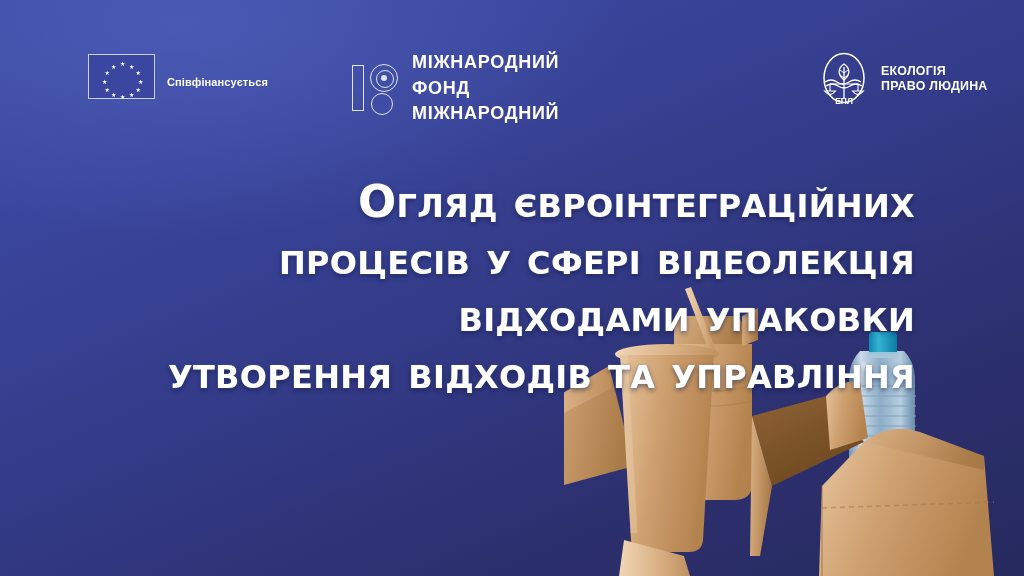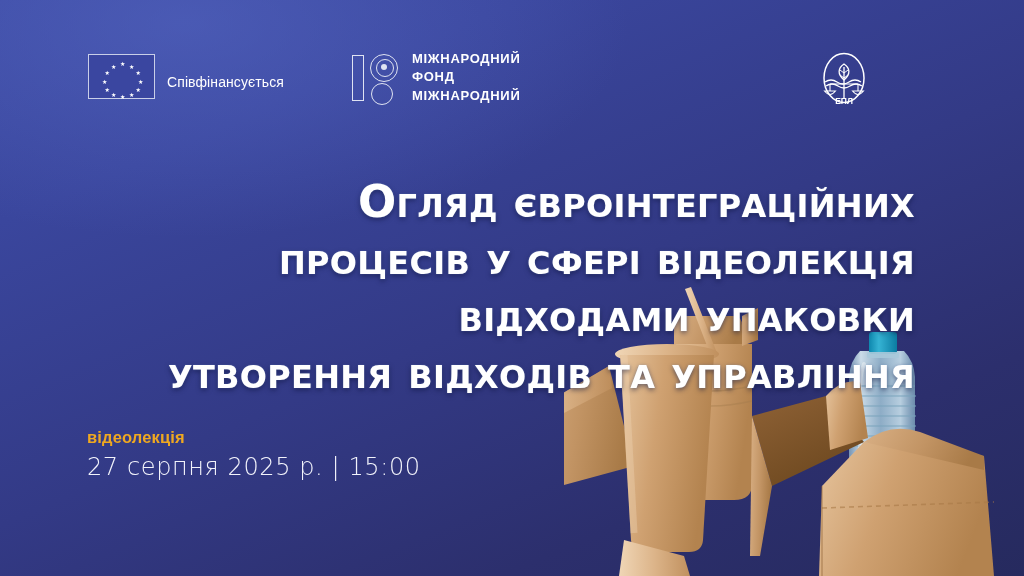--- a/index.html
+++ b/index.html
@@ -44,22 +44,22 @@
   .eu-star {
     position: absolute;
     width: 4px; height: 4px;
     color: #ffffff;
     font-size: 6px;
     line-height: 4px;
     text-align: center;
   }
   .eu-text {
     color: #ffffff;
-    font-size: 14px;
-    font-weight: normal;
+    font-size: 11px;
+    font-weight: bold;
     line-height: 1.32;
     letter-spacing: .1px;
     white-space: nowrap;
     margin-top: 12px;
   }
 
   
   #irf-logo { left: 352px; top: 0px; gap: 13px; }
   .irf-mark { width: 47px; height: 52px; position: relative; }
   .irf-bar {
@@ -84,21 +84,21 @@
     border-radius: 50%; background: #dfe3f2;
   }
   .irf-circle {
     position: absolute; left: 19px; top: 31px;
     width: 22px; height: 22px;
     border-radius: 50%;
     border: 1.4px solid #dfe3f2;
   }
   .irf-text {
     color: #ffffff;
-    font-size: 13px;
+    font-size: 18px;
     font-weight: bold;
     letter-spacing: .7px;
     line-height: 1.42;
     white-space: nowrap;
   }
 
   
   #epl-logo { left: 816px; top: 1px; gap: 9px; }
   .epl-mark { width: 56px; height: 56px; }
   .epl-text {
@@ -215,34 +215,34 @@
           <path d="M24 19 L28 22 M32 19 L28 22 M24 24 L28 27 M32 24 L28 27" stroke="#ffffff" stroke-width="1"></path>
           <path d="M9 31 Q15 27 21 31 T33 31 T45 31" fill="none" stroke="#ffffff" stroke-width="1.3"></path>
           <path d="M10 35 Q16 31 22 35 T34 35 T46 35" fill="none" stroke="#ffffff" stroke-width="1.3"></path>
           <path d="M14 33 L14 40 M42 33 L42 40" stroke="#ffffff" stroke-width="1.1"></path>
           <path d="M28 33 L14 33 M28 33 L42 33" stroke="#ffffff" stroke-width="1.1"></path>
           <path d="M8.5 40 Q14 47 19.5 40 Z" fill="none" stroke="#ffffff" stroke-width="1.1"></path>
           <path d="M36.5 40 Q42 47 47.5 40 Z" fill="none" stroke="#ffffff" stroke-width="1.1"></path>
           <text x="28" y="52.5" font-family="Liberation Sans, sans-serif" font-size="8.5" font-weight="bold" fill="#ffffff" text-anchor="middle">ЕПЛ</text>
         </svg>
       </div>
+      <div class="epl-text">
+        <div>ЕКОЛОГІЯ</div>
+        <div>ПРАВО ЛЮДИНА</div>
+      </div>
     </div>
   </div>
 
   <h1 class="title">
     <span class="title-line">Огляд євроінтеграційних</span>
     <span class="title-line">процесів у сфері відеолекція</span>
     <span class="title-line">відходами упаковки</span>
     <span class="title-line">утворення відходів та управління</span>
   </h1>
 
-  <div class="meta">
-    <div class="meta-kicker">відеолекція</div>
-    <div class="meta-date">27 серпня 2025 р. | 15:00</div>
-  </div>
 
   <div class="packaging">
     <svg viewBox="0 0 460 320" xmlns="http://www.w3.org/2000/svg">
       <defs>
         <linearGradient id="kraftA" x1="0" y1="0" x2="1" y2="0.3">
           <stop offset="0%" stop-color="#e6c49d"></stop>
           <stop offset="45%" stop-color="#cfa171"></stop>
           <stop offset="100%" stop-color="#b3834f"></stop>
         </linearGradient>
         <linearGradient id="kraftB" x1="0" y1="0" x2="1" y2="0.2">

